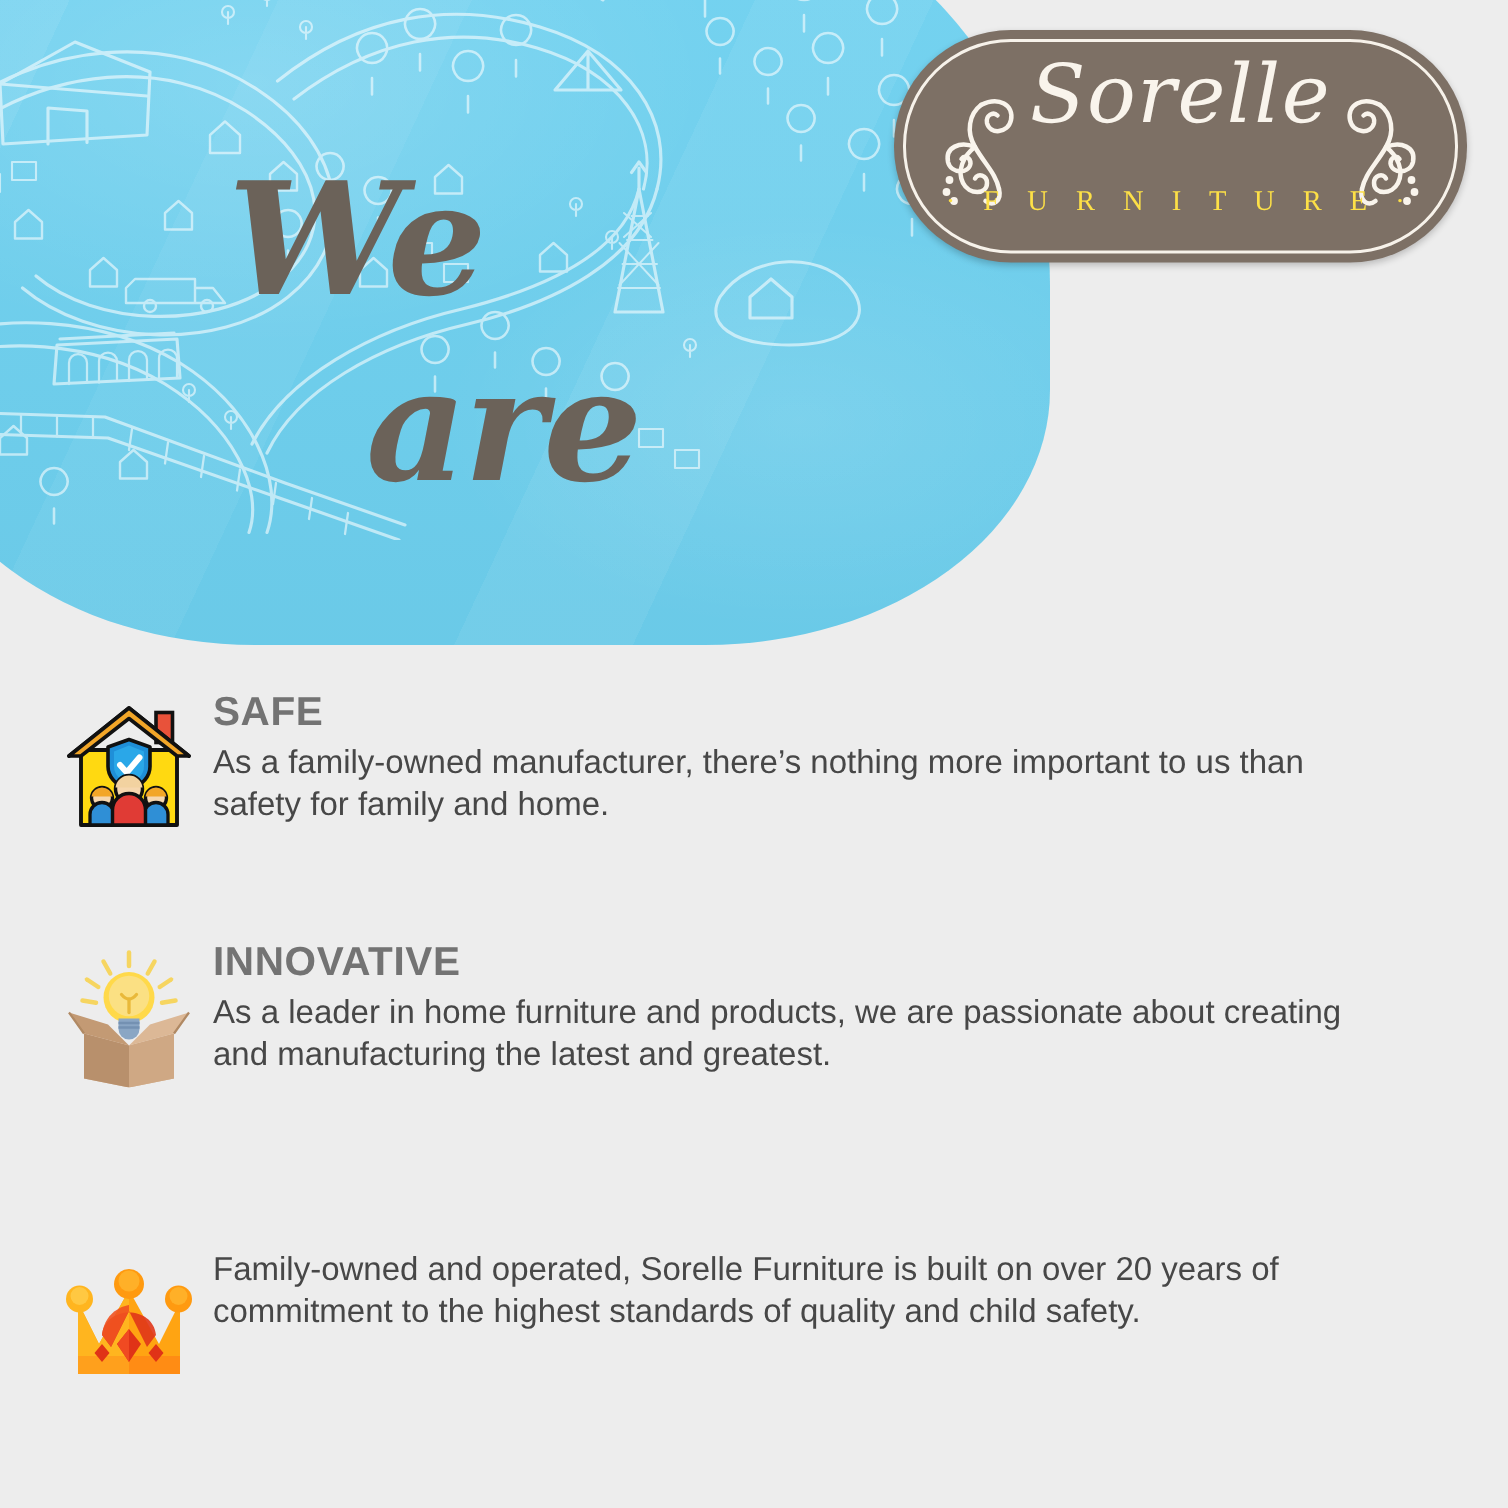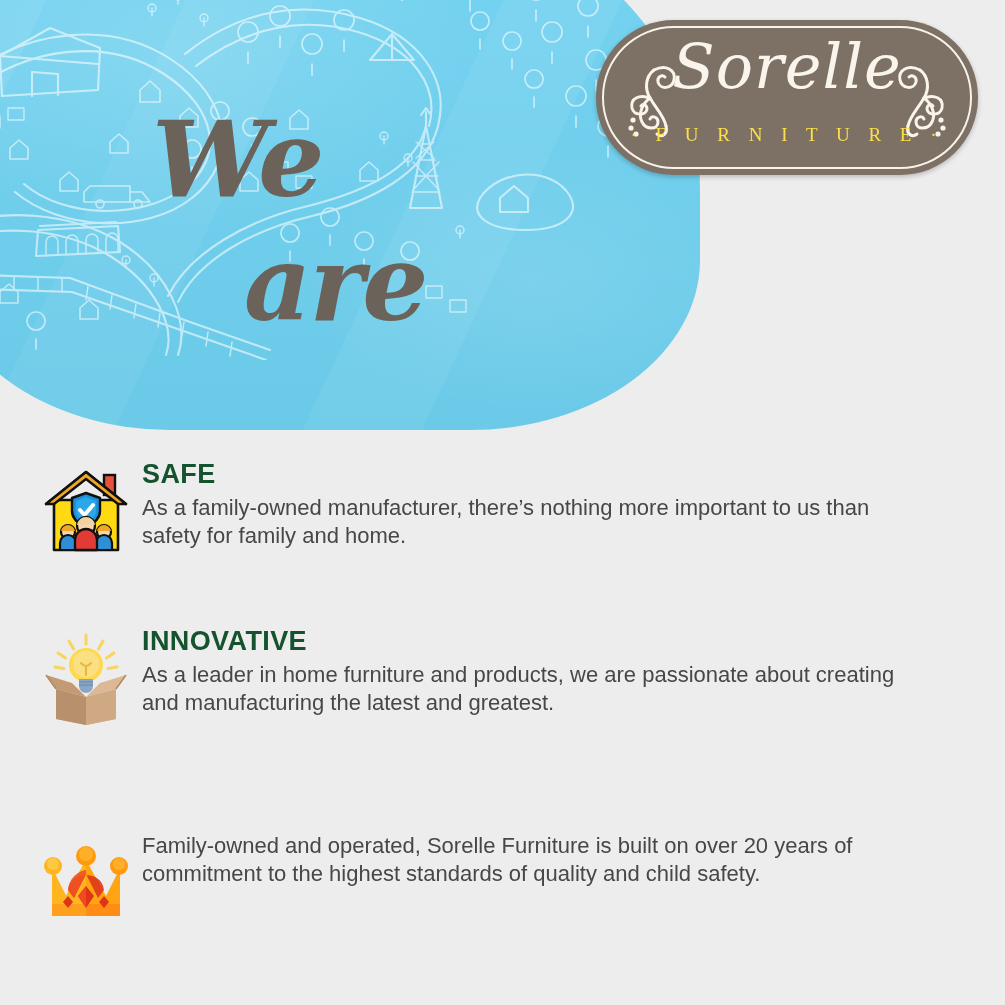--- a/index.html
+++ b/index.html
@@ -68,21 +68,21 @@
   #logo-inner {
     position:absolute; inset:6px;
     border:2px solid #f7f2ea;
     border-radius:72px/71px;
   }
   #logo-word {
     position:absolute; left:0; right:0; top:16px;
     text-align:center;
     font-family:"DejaVu Serif", serif;
     font-style:italic;
-    font-size:62px;
+    font-size:54px;
     line-height:1;
     color:#f9f4ec;
     letter-spacing:1px;
   }
   #logo-sub {
     position:absolute; left:0; right:0; top:104px;
     text-align:center;
     font-family:"Liberation Serif", serif;
     font-size:19px;
     letter-spacing:7px;
@@ -109,21 +109,21 @@
 
   .feature-icon {
     width:112px; flex:0 0 112px;
     display:flex; justify-content:center; align-items:flex-start;
     padding-top:4px;
   }
   .feature-text { flex:1 1 auto; padding-top:2px; }
   .feature-title {
     font-size:27px;
     font-weight:700;
-    color:#14532d;
+    color:#737373;
     letter-spacing:.4px;
     line-height:1.08;
     margin-bottom:5px;
   }
   .feature-body {
     font-size:22px;
     line-height:1.28;
     color:#474747;
     max-width:790px;
   }

